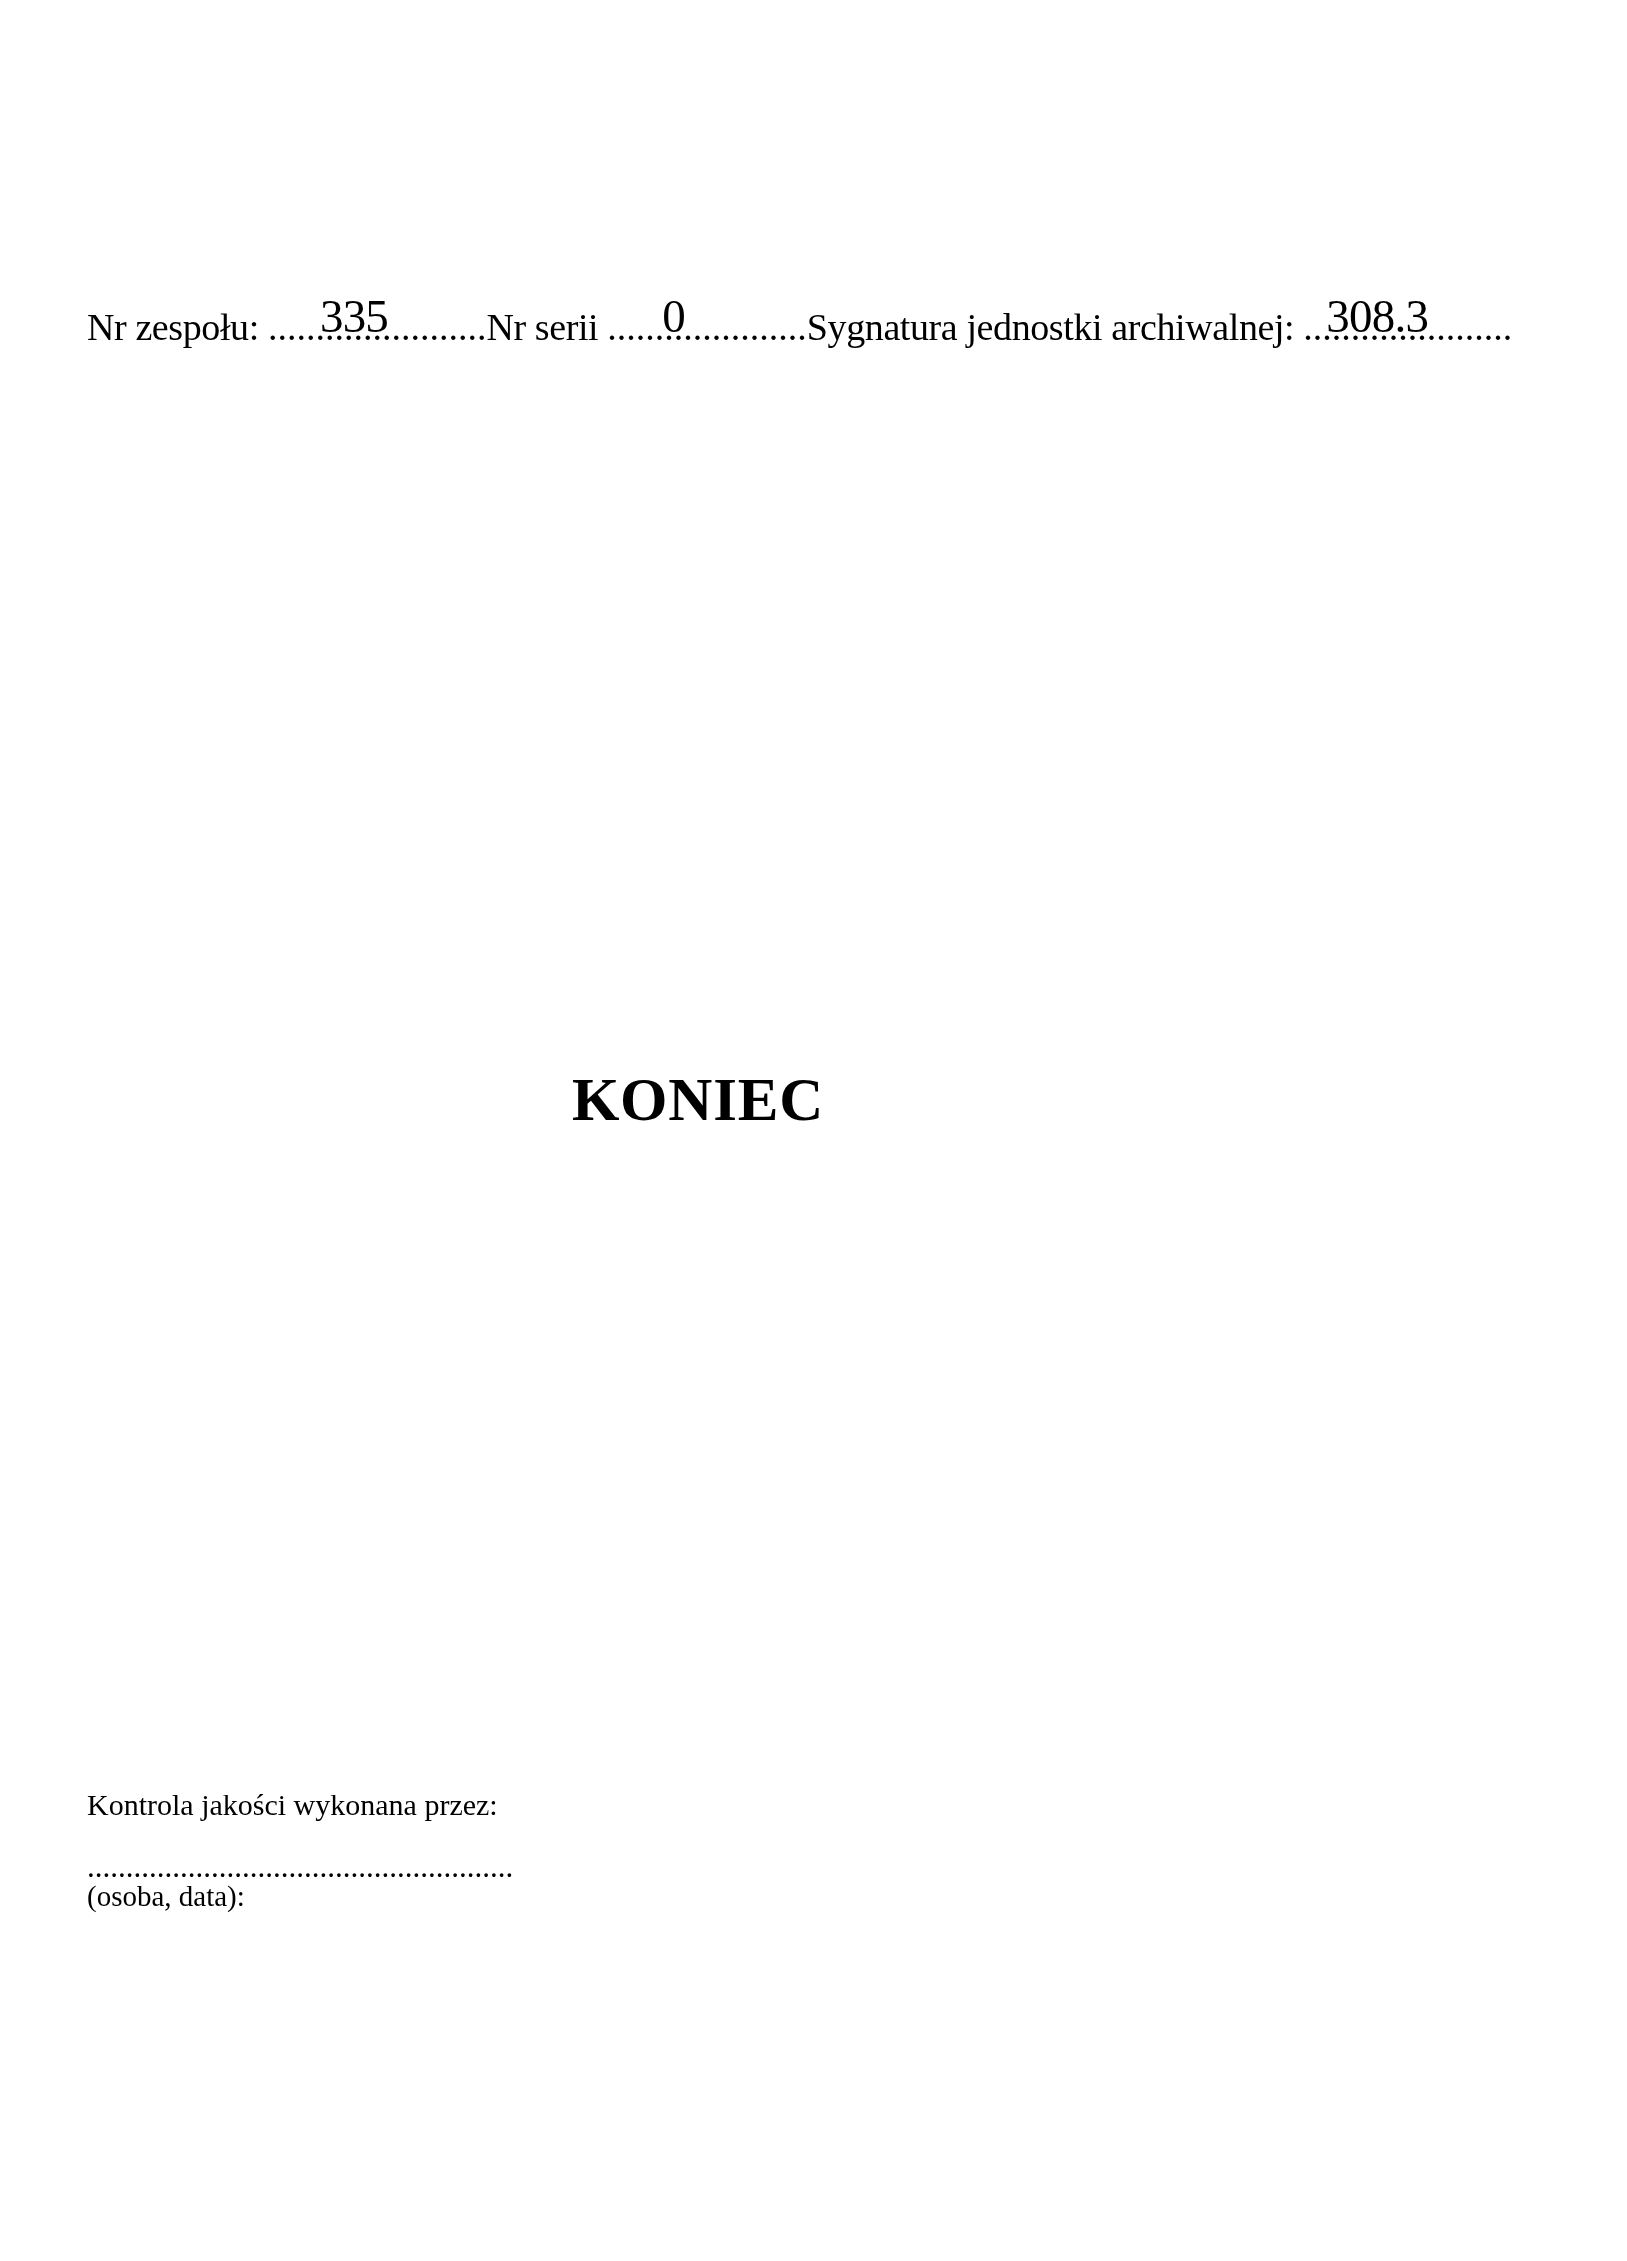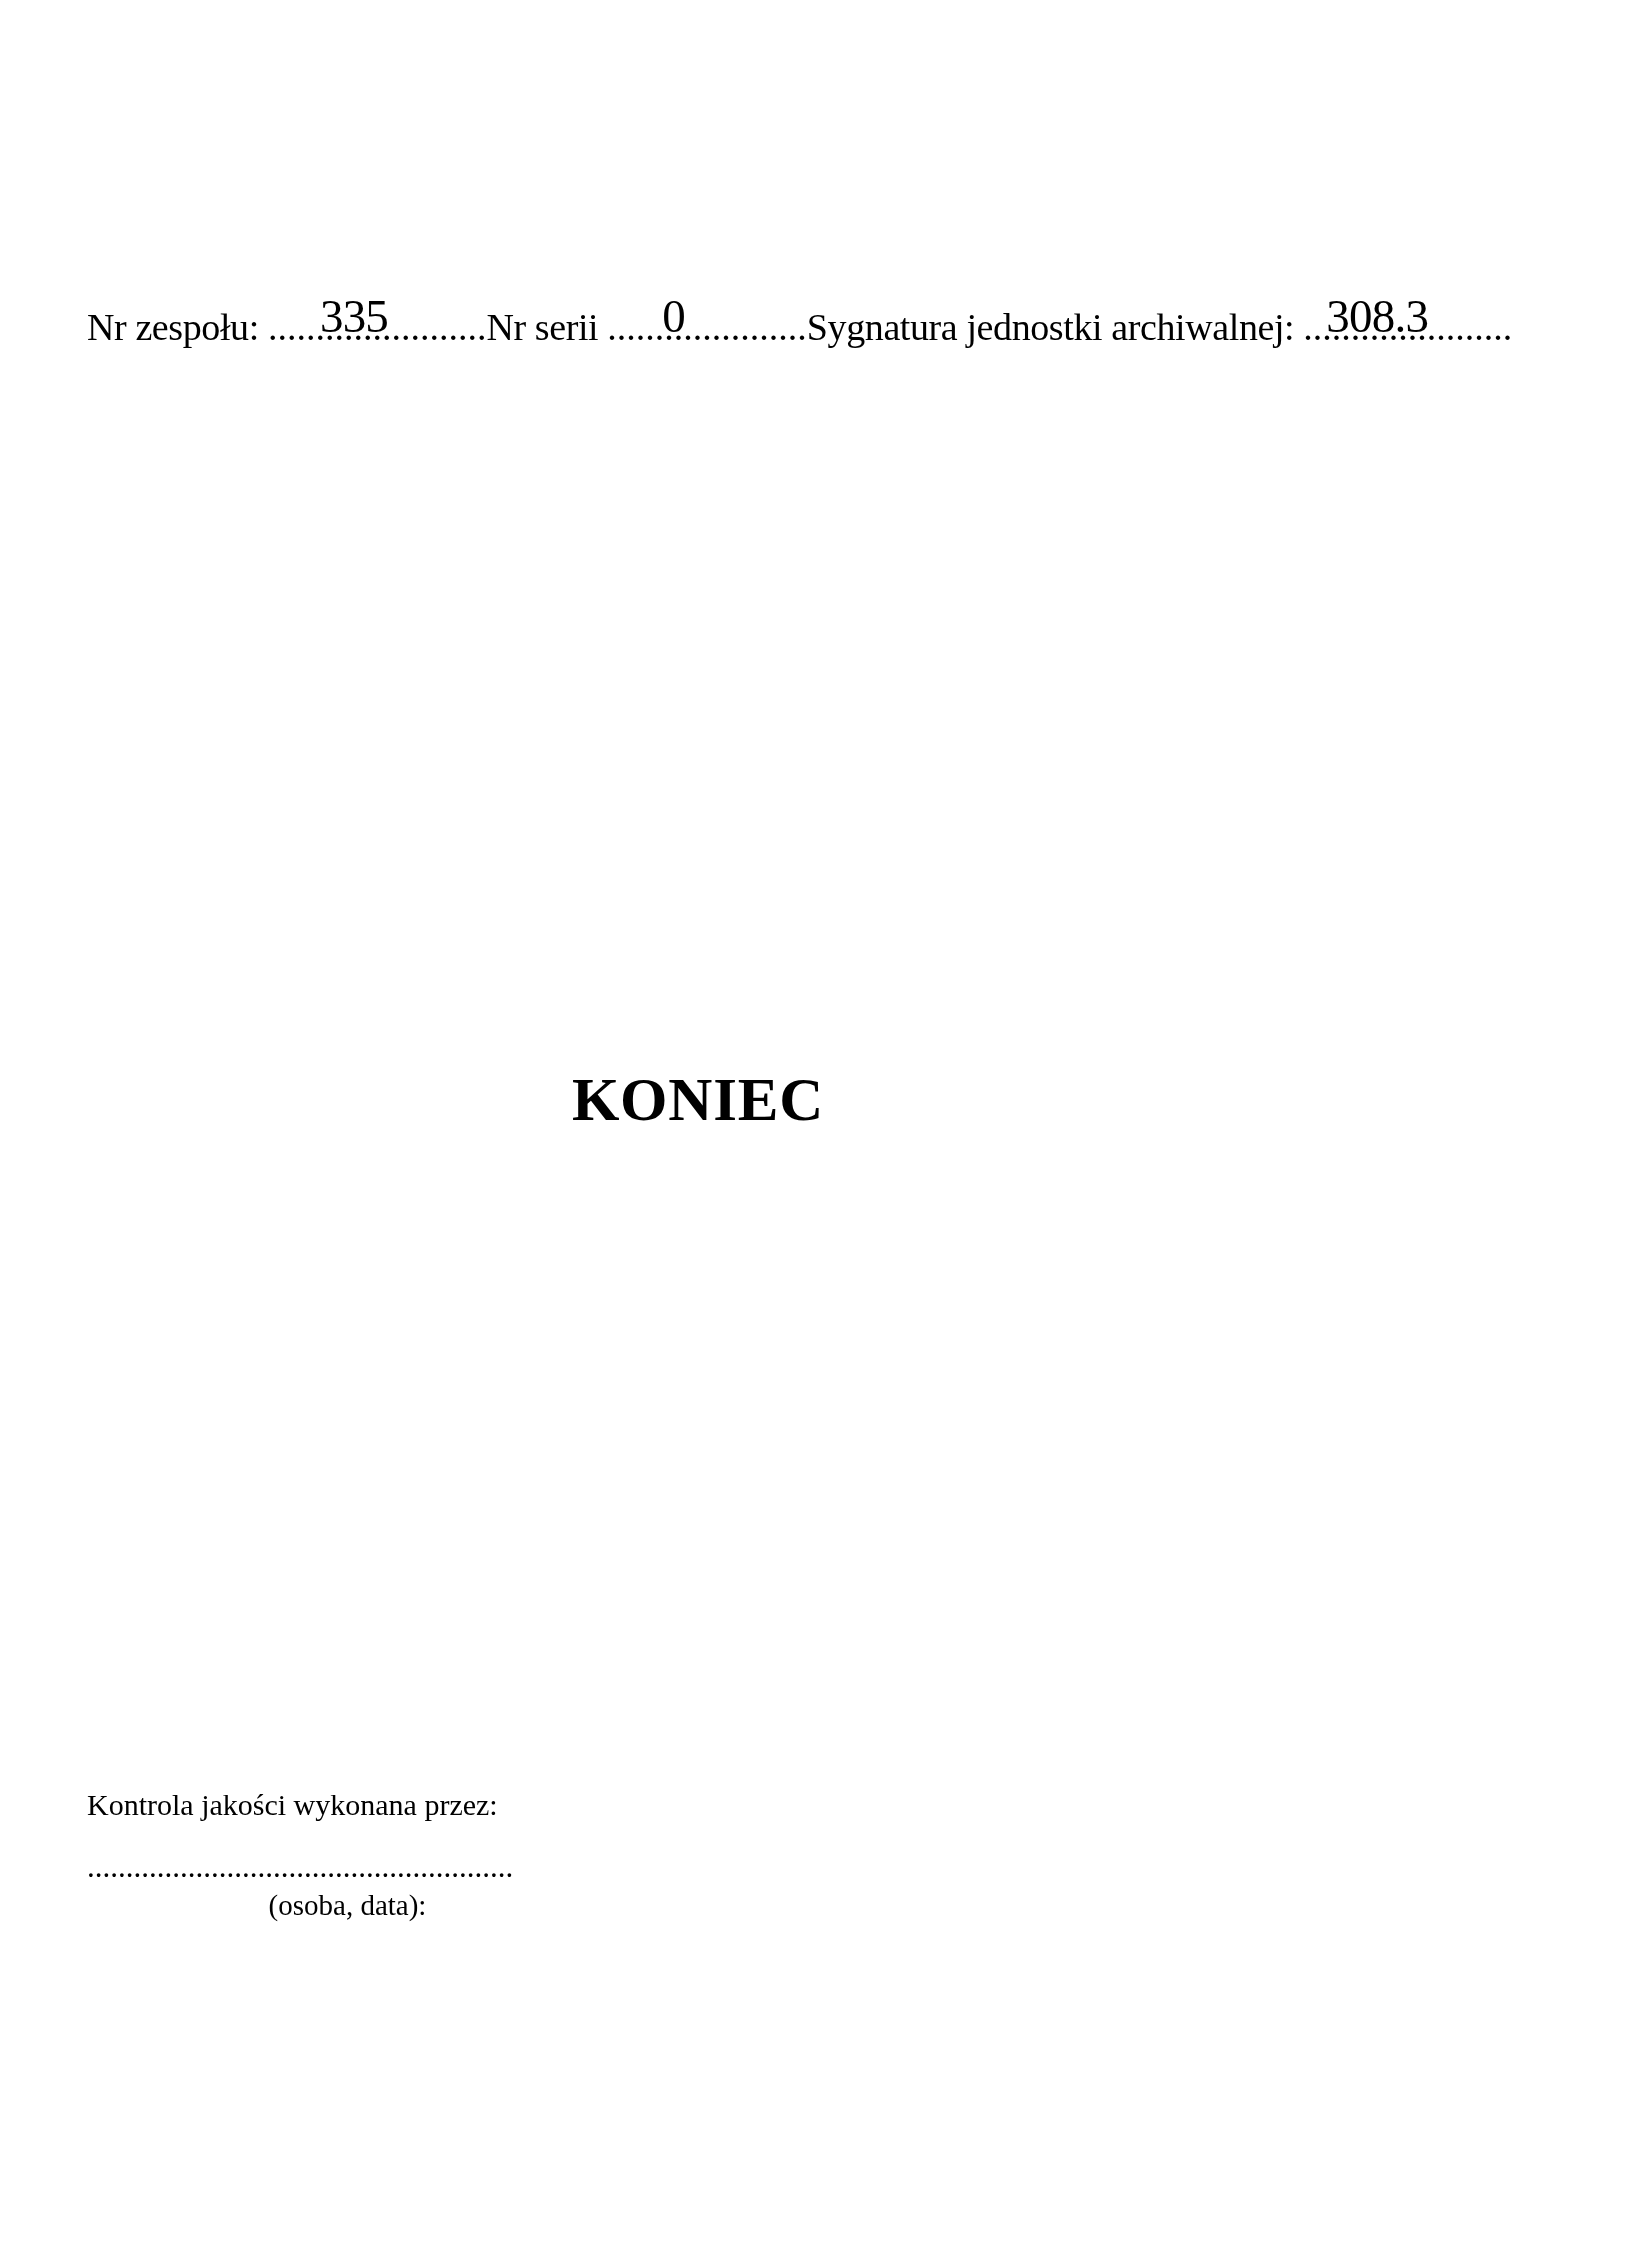--- a/index.html
+++ b/index.html
@@ -70,24 +70,23 @@
       white-space: nowrap;
     }
     .qc-dots {
       margin-top: 31px;
       font-size: 31px;
       line-height: 1;
       letter-spacing: 0px;
       white-space: nowrap;
     }
     .qc-caption {
-      margin-top: 9px;
+      margin-top: 0;
       font-size: 29px;
       line-height: 1;
-      text-align: center;
       width: 521px;
       white-space: nowrap;
     }
   </style>
 </head>
 <body>
 
 <div class="header-line">
   <span>Nr zespołu: </span><span class="field"><span class="dots">.......................</span><span class="handwritten hw-zespol">335</span></span><span>Nr serii </span><span class="field"><span class="dots">.....................</span><span class="handwritten hw-seria">0</span></span><span>Sygnatura jednostki archiwalnej: </span><span class="field"><span class="dots">......................</span><span class="handwritten hw-sygnatura">308.3</span></span>
 </div>

